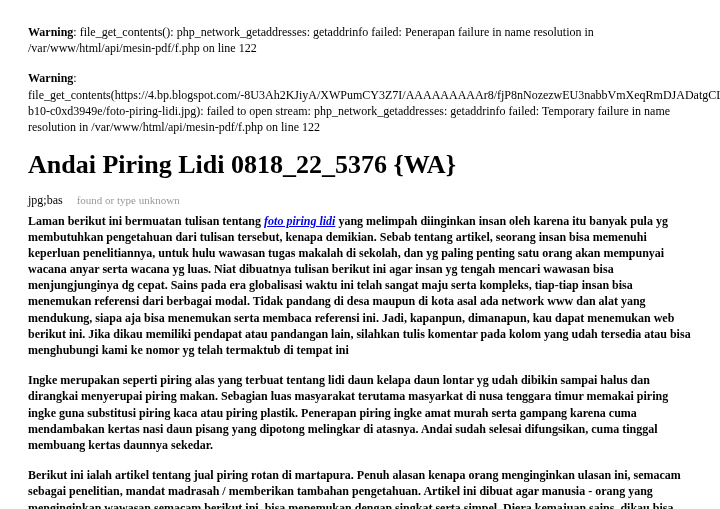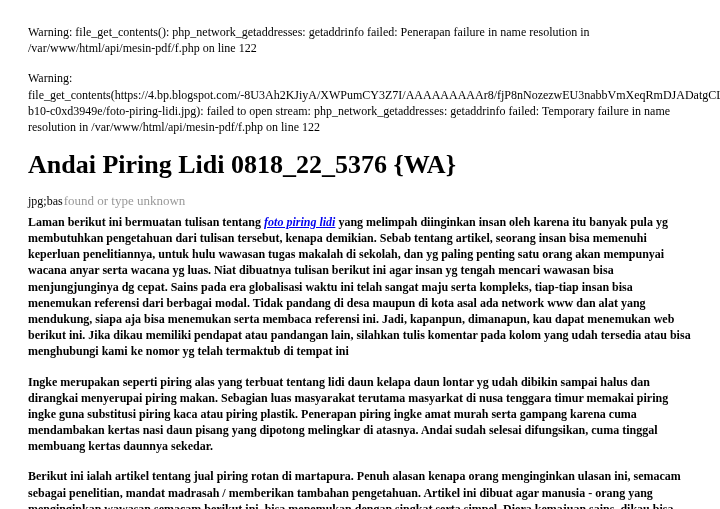--- a/index.html
+++ b/index.html
@@ -8,39 +8,39 @@
     font-size: 12px;
     color: #000;
     background: #fff;
     padding: 24px 28px;
     width: 720px;
     line-height: 1.35;
   }
   .warning-block {
     margin-bottom: 14px;
   }
-  .warning-label { font-weight: normal; }
+  .warning-label { font-weight: bold; }
   .bold-path { font-weight: normal; }
   h1 {
     font-size: 26px;
     font-weight: bold;
     margin: 14px 0 12px 0;
     line-height: 1.2;
   }
   .imgline {
     margin-bottom: 4px;
   }
   .imgline .alt {
     color: #000;
     font-size: 12px;
   }
   .imgline .notfound {
-    font-size: 13px;
+    font-size: 11px;
     color: #999;
-    margin-left: 1px;
+    margin-left: 14px;
   }
   .para {
     margin-bottom: 14px;
     text-align: left;
     font-weight: bold;
   }
   .link {
     color: #0000ee;
     text-decoration: underline;
     font-style: italic;

